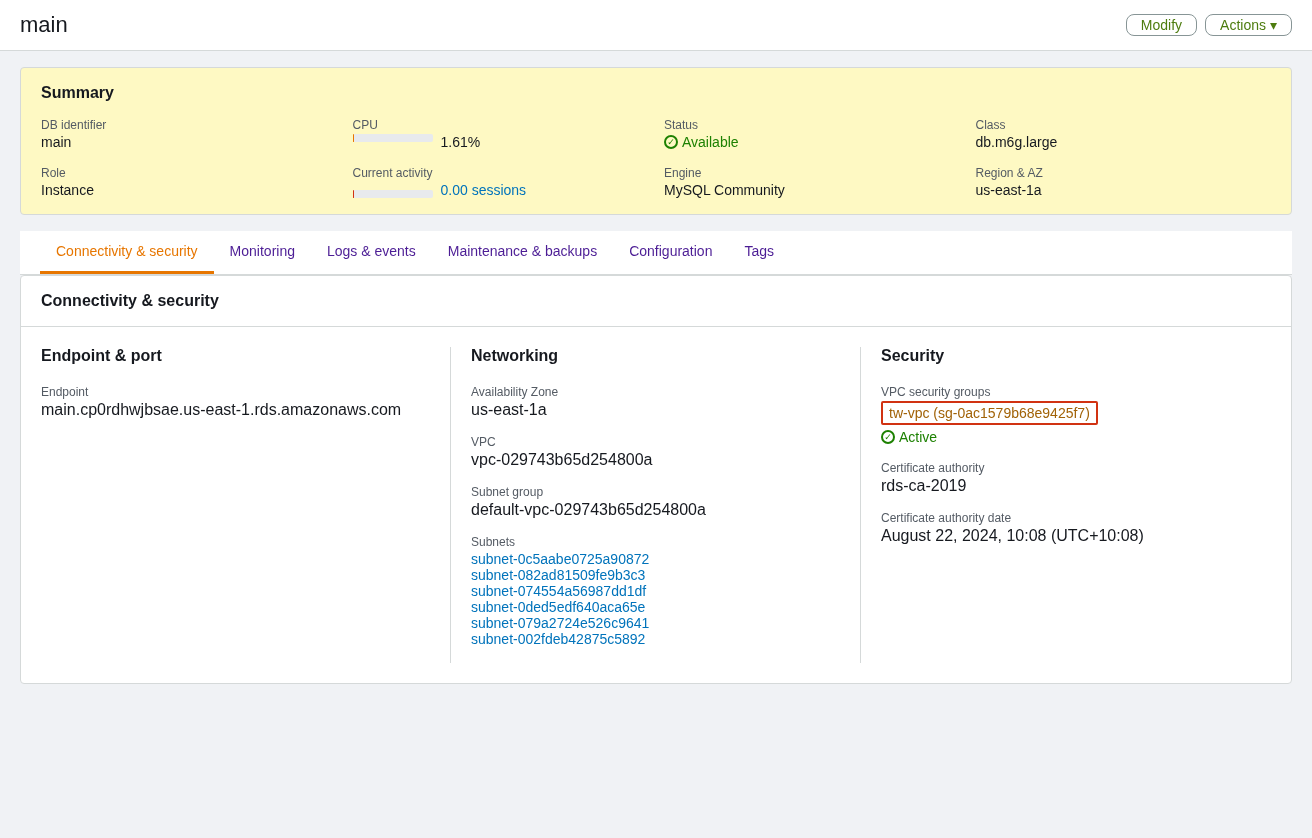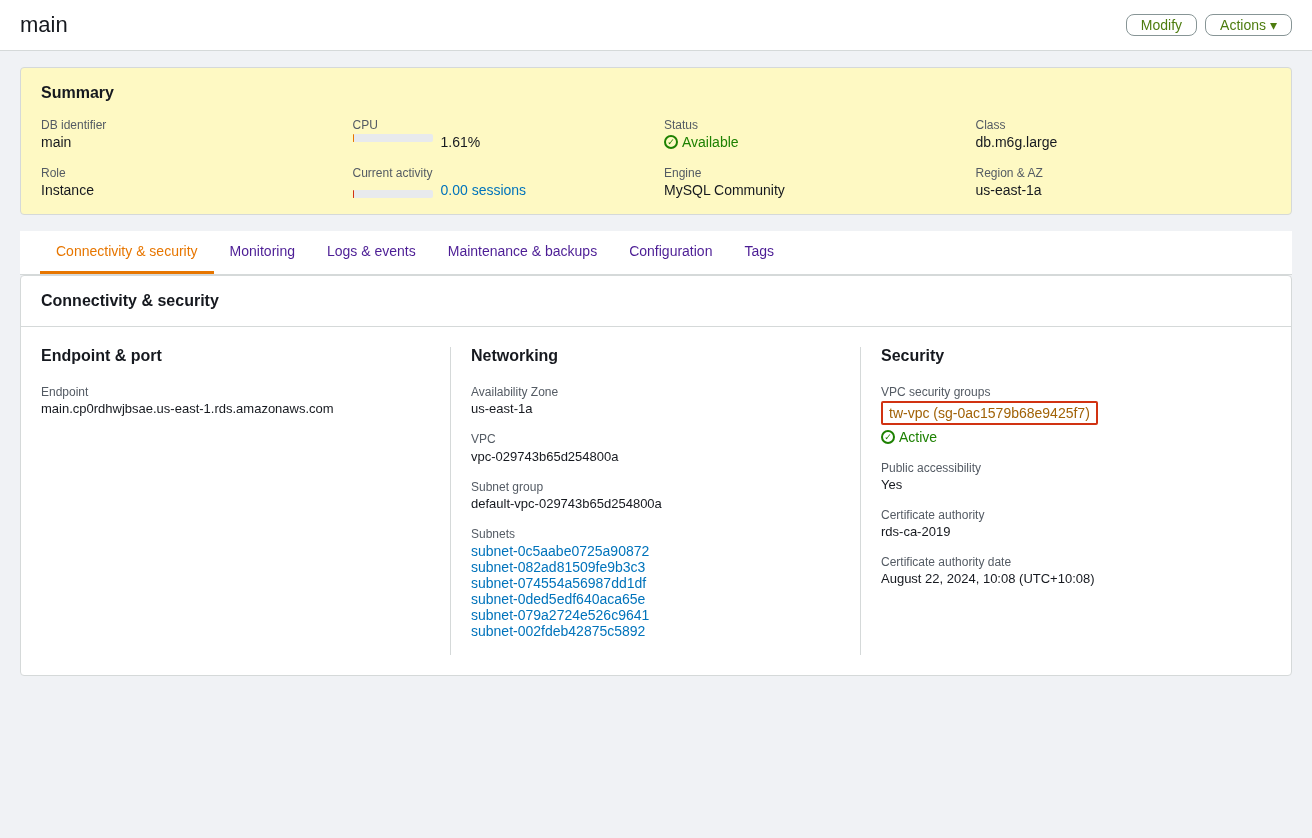--- a/index.html
+++ b/index.html
@@ -185,21 +185,21 @@
     }
     .field-group {
       margin-bottom: 16px;
     }
     .field-label {
       font-size: 12px;
       color: #545b64;
       margin-bottom: 2px;
     }
     .field-value {
-      font-size: 13px;
+      font-size: 16px;
       color: #16191f;
     }
     .vpc-security-box {
       display: inline-block;
       border: 2px solid #d13212;
       border-radius: 2px;
       padding: 2px 6px;
       color: #a16207;
       cursor: pointer;
       text-decoration: none;
@@ -346,24 +346,20 @@
         <div class="col-title">Security</div>
         <div class="field-group">
           <div class="field-label">VPC security groups</div>
           <a class="vpc-security-box">tw-vpc (sg-0ac1579b68e9425f7)</a>
           <div class="active-badge">
             <span class="active-icon">✓</span>
             <span>Active</span>
           </div>
         </div>
         <div class="field-group">
-          <div class="field-label">Public accessibility</div>
-          <div class="field-value">Yes</div>
-        </div>
-        <div class="field-group">
           <div class="field-label">Certificate authority</div>
           <div class="field-value">rds-ca-2019</div>
         </div>
         <div class="field-group">
           <div class="field-label">Certificate authority date</div>
           <div class="field-value">August 22, 2024, 10:08 (UTC+10:08)</div>
         </div>
       </div>
 
     </div>

